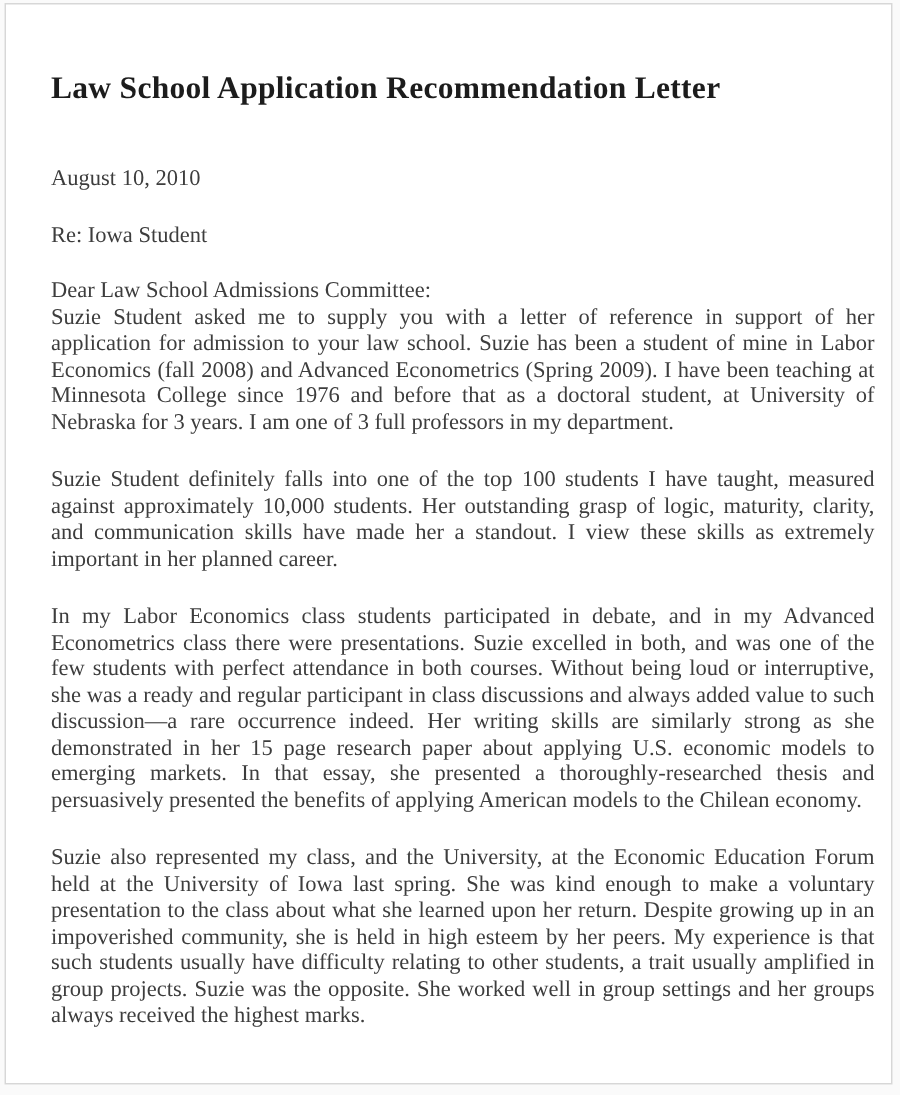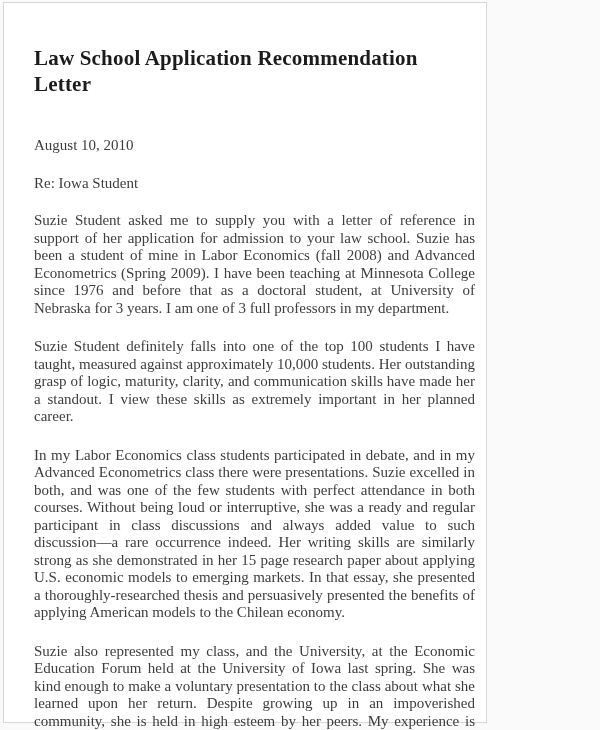--- a/index.html
+++ b/index.html
@@ -10,21 +10,21 @@
   body {
     width: 600px;
     height: 730px;
     position: relative;
     overflow: hidden;
   }
   .page {
     position: absolute;
     left: 3px;
     top: 2px;
-    width: 484px;
+    width: 592px;
     height: 721px;
     box-sizing: border-box;
     background: #ffffff;
     border: 1px solid #d7d7d7;
     padding: 42px 11px 20px 30px;
   }
   .letter-title {
     font-family: "Liberation Serif", "DejaVu Serif", serif;
     font-size: 21px;
     font-weight: bold;
@@ -57,20 +57,21 @@
 <body>
 
 <div class="page">
   <h1 class="letter-title">Law School Application Recommendation Letter</h1>
 
   <div class="body-text">
     <div class="meta-line">August 10, 2010</div>
 
     <div class="meta-line">Re: Iowa Student</div>
 
+    <div class="salutation">Dear Law School Admissions Committee:</div>
 
     <p class="para">Suzie Student asked me to supply you with a letter of reference in support of her application for admission to your law school. Suzie has been a student of mine in Labor Economics (fall 2008) and Advanced Econometrics (Spring 2009). I have been teaching at Minnesota College since 1976 and before that as a doctoral student, at University of Nebraska for 3 years. I am one of 3 full professors in my department.</p>
 
     <p class="para">Suzie Student definitely falls into one of the top 100 students I have taught, measured against approximately 10,000 students. Her outstanding grasp of logic, maturity, clarity, and communication skills have made her a standout. I view these skills as extremely important in her planned career.</p>
 
     <p class="para">In my Labor Economics class students participated in debate, and in my Advanced Econometrics class there were presentations. Suzie excelled in both, and was one of the few students with perfect attendance in both courses. Without being loud or interruptive, she was a ready and regular participant in class discussions and always added value to such discussion—a rare occurrence indeed. Her writing skills are similarly strong as she demonstrated in her 15 page research paper about applying U.S. economic models to emerging markets. In that essay, she presented a thoroughly-researched thesis and persuasively presented the benefits of applying American models to the Chilean economy.</p>
 
     <p class="para">Suzie also represented my class, and the University, at the Economic Education Forum held at the University of Iowa last spring. She was kind enough to make a voluntary presentation to the class about what she learned upon her return. Despite growing up in an impoverished community, she is held in high esteem by her peers. My experience is that such students usually have difficulty relating to other students, a trait usually amplified in group projects. Suzie was the opposite. She worked well in group settings and her groups always received the highest marks.</p>
   </div>
 </div>

